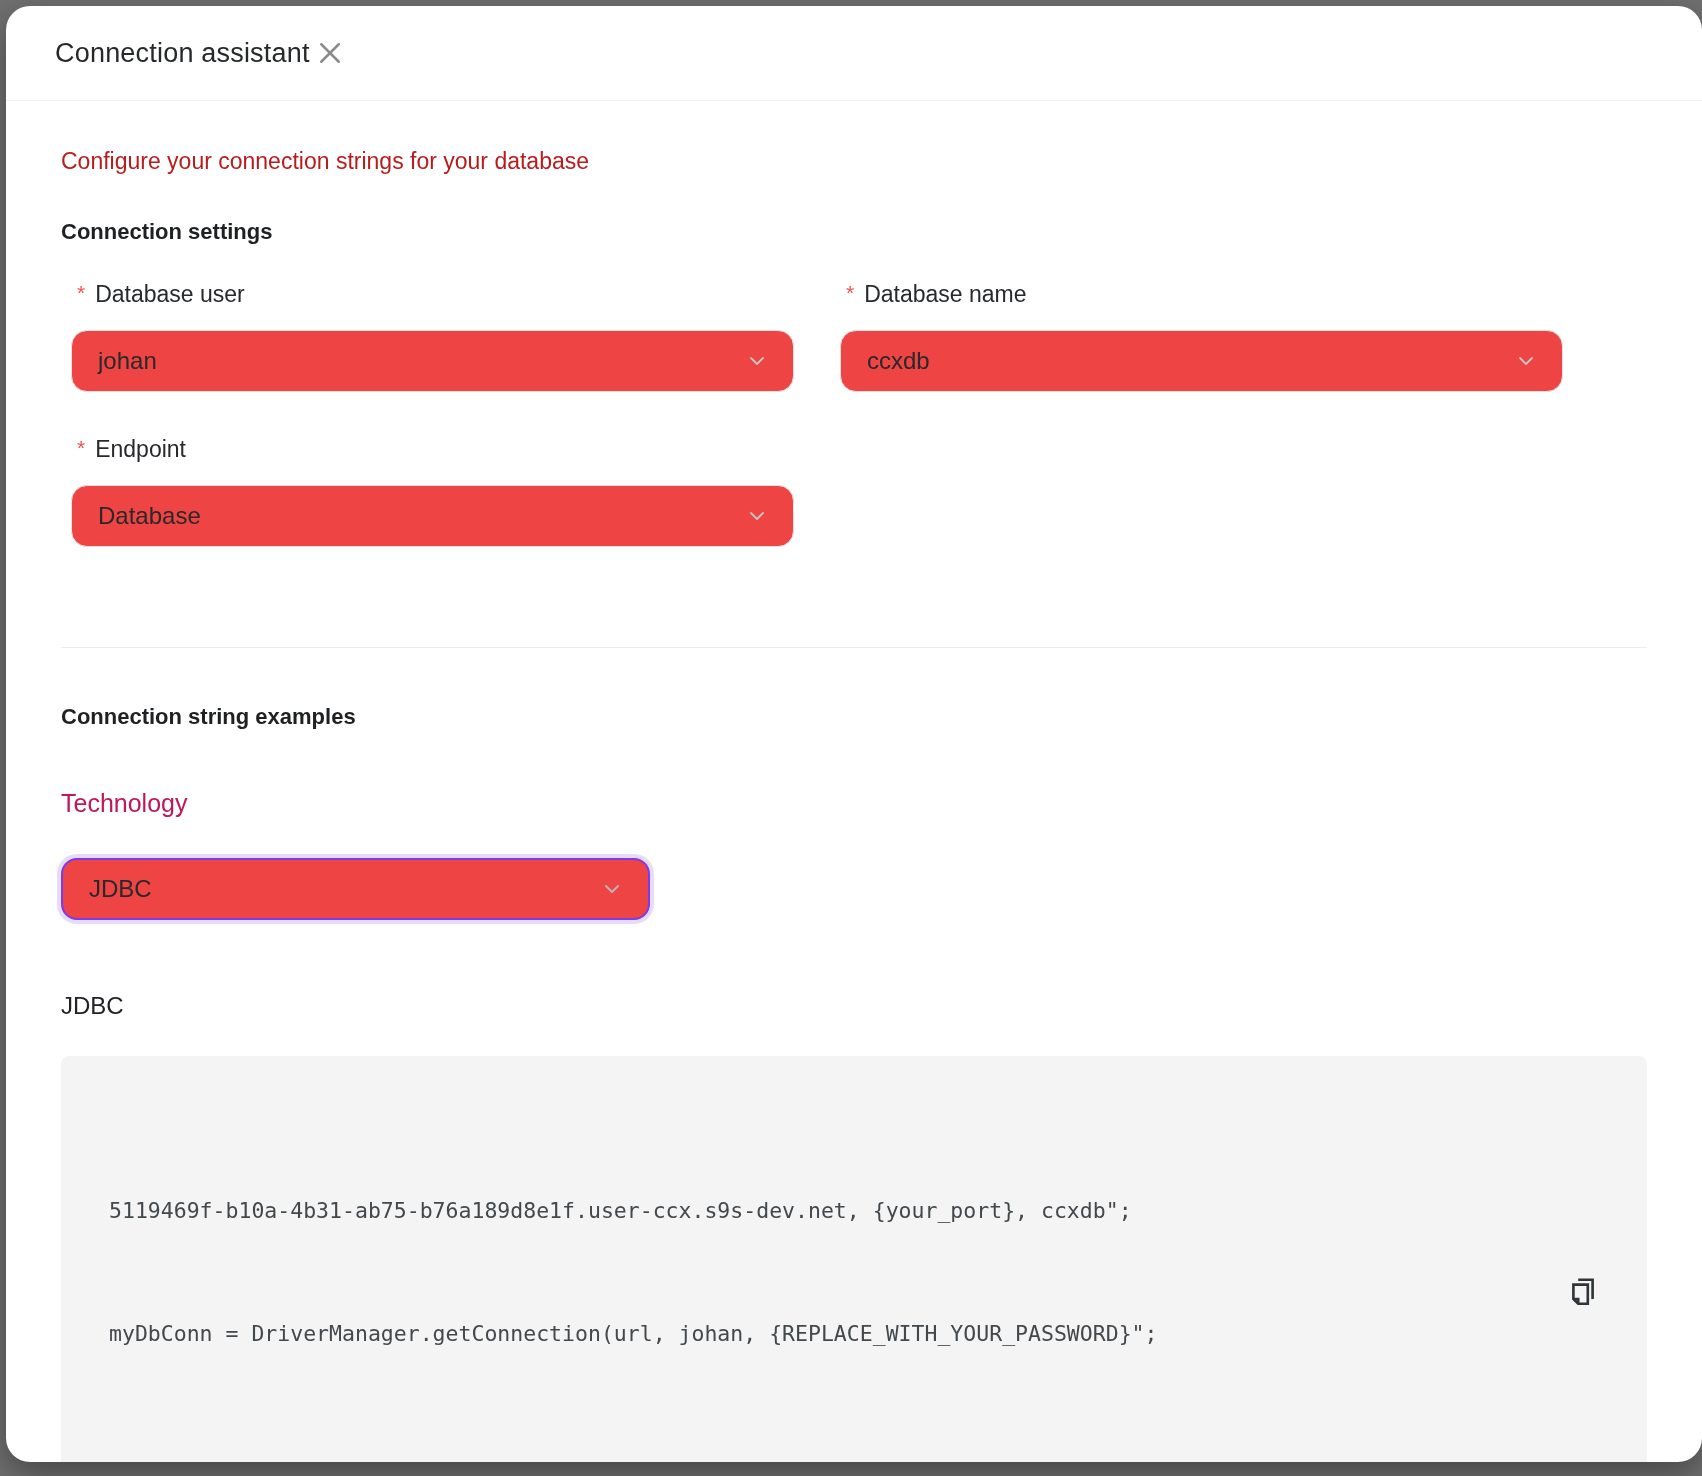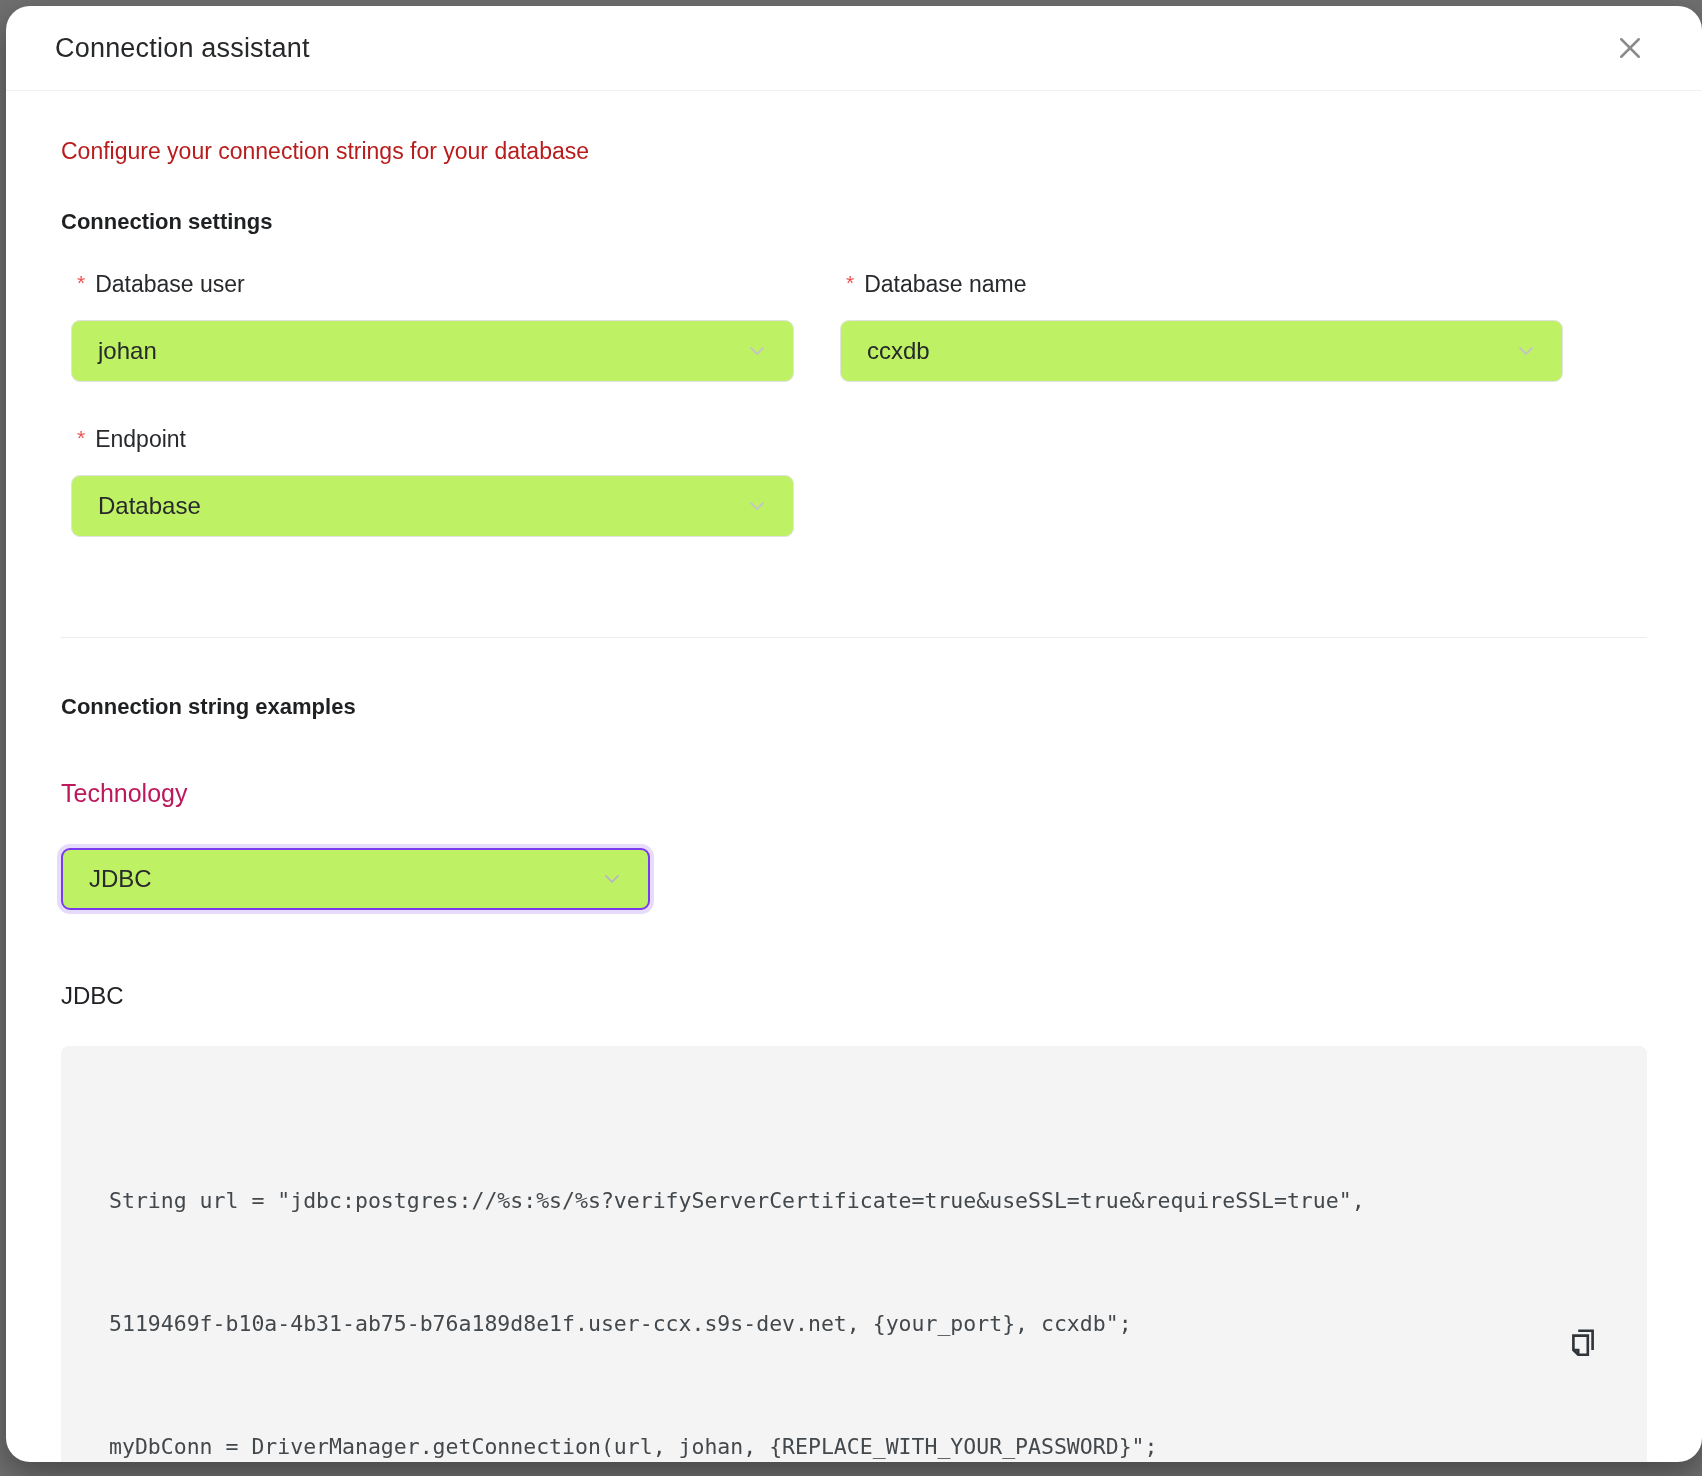--- a/index.html
+++ b/index.html
@@ -15,25 +15,25 @@
     position:absolute;
     left:6px; top:6px; right:0; bottom:14px;
     background:#ffffff;
     border-radius:24px;
     box-shadow:0 12px 34px rgba(0,0,0,.38);
     display:flex;
     flex-direction:column;
     overflow:hidden;
   }
   .modal-header {
-    height:85px;
+    height:95px;
     flex:0 0 auto;
     display:flex;
     align-items:center;
-    justify-content:space-between;
+    justify-content:flex-start;
     padding:0 52px 0 49px;
     border-bottom:1px solid #f1f1f1;
   }
   .modal-title { font-size:27px; font-weight:500; color:#26282a; letter-spacing:.2px; }
   .close-btn {
     width:40px; height:40px;
     display:flex; align-items:center; justify-content:center;
     cursor:pointer; background:none; border:none;
   }
   .modal-body { padding:44px 55px 0 55px; flex:1 1 auto; }
@@ -49,22 +49,22 @@
   }
   .field-label {
     display:flex; align-items:baseline;
     font-size:23px; line-height:30px; color:#27292c;
     padding-left:6px; margin-bottom:20px;
   }
   .req { color:#ee5350; font-size:21px; margin-right:10px; position:relative; top:-2px; }
   .select-box {
     height:62px;
     border:1px solid #e2e2e2;
-    border-radius:9px;
-    background:#bef264;
+    border-radius:16px;
+    background:#ef4444;
     display:flex; align-items:center; justify-content:space-between;
     padding:0 24px 0 26px;
     font-size:24px; color:#27292b;
     cursor:pointer;
   }
   .select-box .chev { display:flex; align-items:center; }
   .section-divider {
     border:none; border-top:1px solid #ededed;
     margin:100px 0 54px 0;
   }
@@ -183,21 +183,20 @@
       <span class="chev">
         <svg width="24" height="24" viewBox="0 0 24 24" fill="none" stroke="#b9b9b9" stroke-width="1.8" stroke-linecap="round" stroke-linejoin="round">
             <polyline points="6 9 12 15 18 9"></polyline>
           </svg>
       </span>
     </div>
 
     <div class="example-title">JDBC</div>
 
     <div class="code-block">
-      <div>String url = "jdbc:postgres://%s:%s/%s?verifyServerCertificate=true&amp;useSSL=true&amp;requireSSL=true",</div>
       <div>5119469f-b10a-4b31-ab75-b76a189d8e1f.user-ccx.s9s-dev.net, {your_port}, ccxdb";</div>
       <div>myDbConn = DriverManager.getConnection(url, johan, {REPLACE_WITH_YOUR_PASSWORD}";</div>
       <button class="copy-btn">
         <span style="display:flex;">
           <svg width="32" height="36" viewBox="0 0 26 30" fill="none" stroke="#30353a" stroke-width="2.2" stroke-linejoin="miter">
             <path d="M9 4 H21 V20"></path>
             <path d="M5 8 H17 V24 H9 L5 20 Z"></path>
             <path d="M5 20 H9 V24"></path>
           </svg>
         </span>

